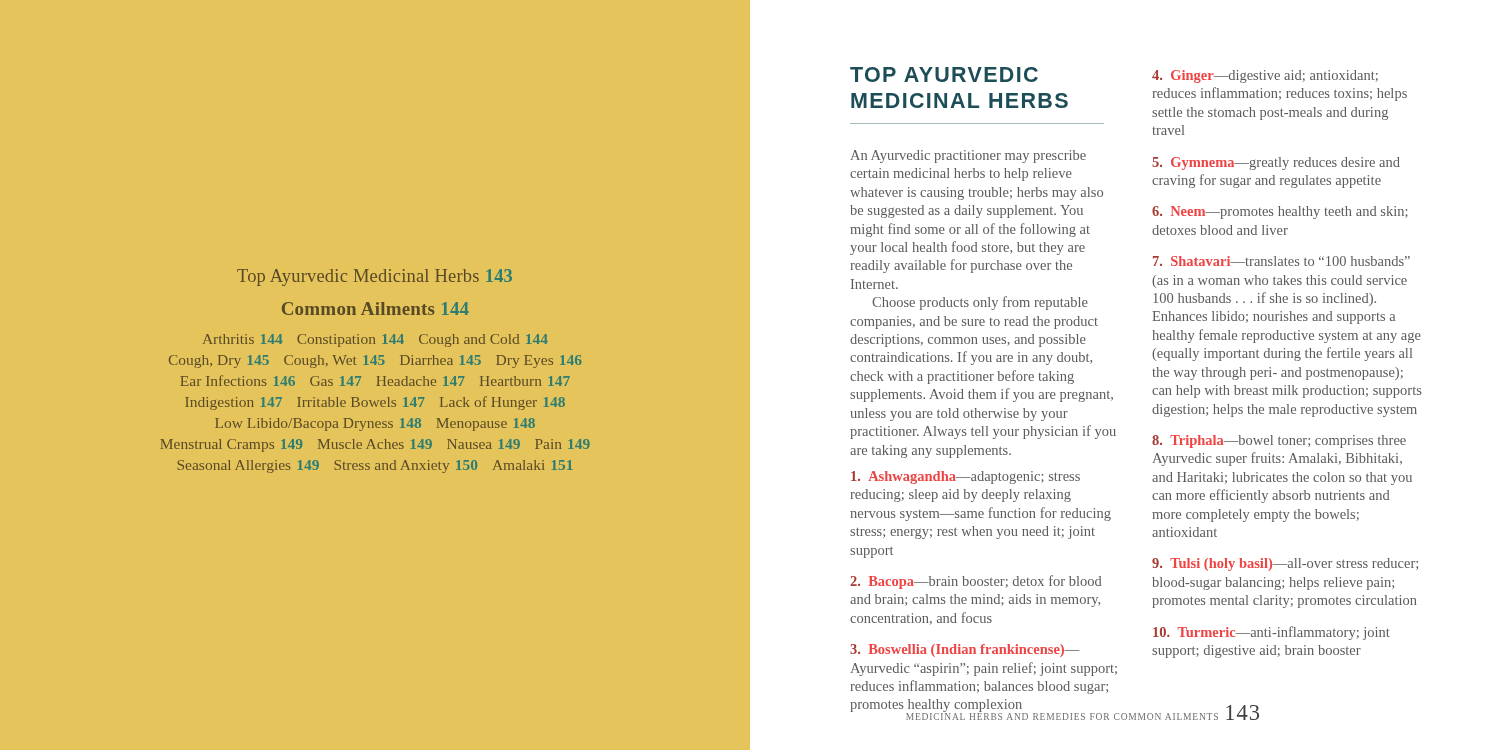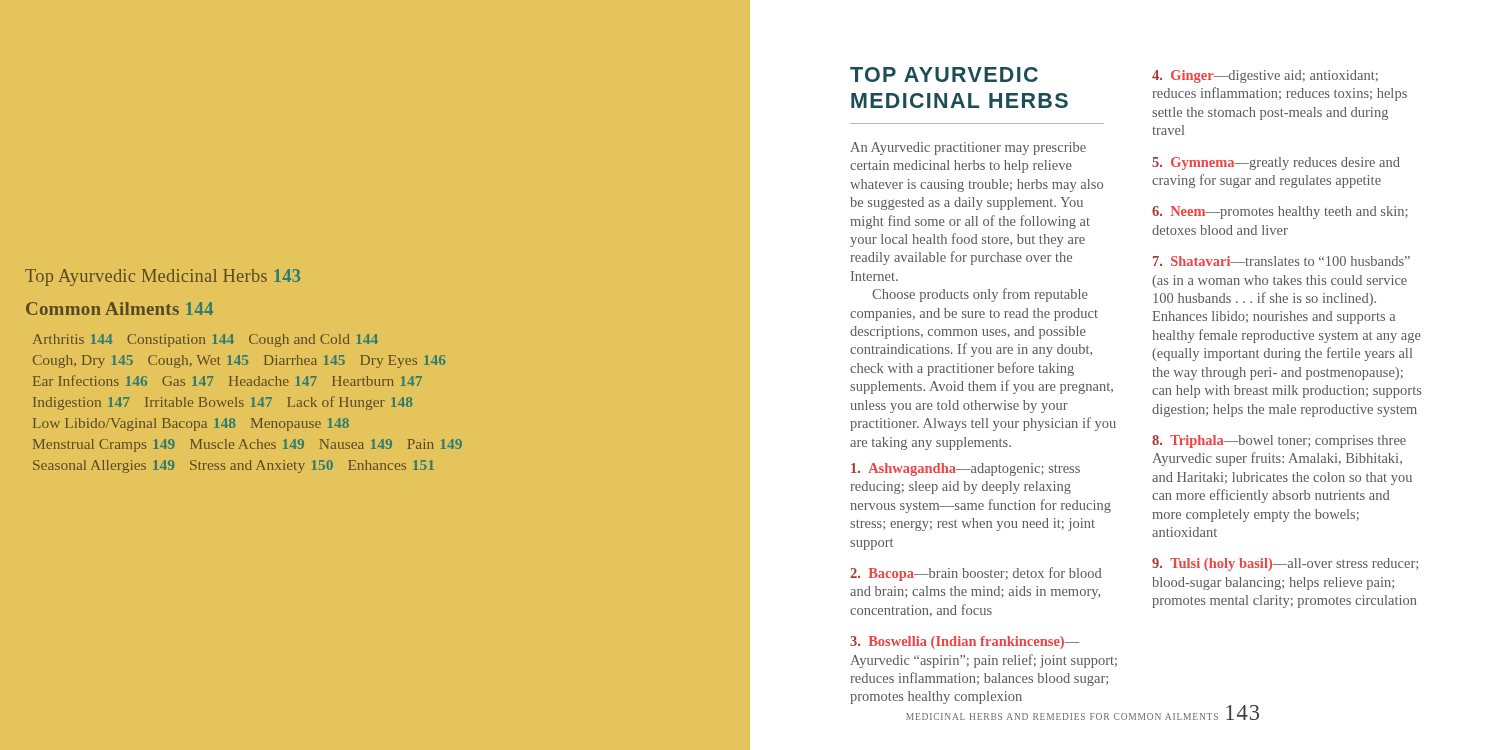--- a/index.html
+++ b/index.html
@@ -14,21 +14,21 @@
   
   .page-left {
     width: 750px; height: 750px;
     background: #e6c45c;
     position: relative;
     flex: 0 0 auto;
   }
   .toc-block {
     position: absolute;
     top: 264px; left: 25px; width: 700px;
-    text-align: left;
+    text-align: center;
     color: #584a26;
   }
   .toc-title {
     font-size: 18.5px; line-height: 24px;
     margin-bottom: 9px;
     letter-spacing: 0.2px;
   }
   .toc-section {
     font-size: 19px; line-height: 24px;
     font-weight: bold;
@@ -63,21 +63,21 @@
     width: 254px;
     border-bottom: 1px solid #a9bdc1;
     height: 0;
   }
 
   .body-para {
     margin: 0;
     font-size: 14.5px; line-height: 18.4px;
     color: #5b5b5b;
   }
-  .body-para.first { margin-top: 14px; }
+  .body-para.first { margin-top: 22px; }
   .body-para.indent { text-indent: 22px; }
 
   .herbs-block { margin-top: 8px; }
   .herb {
     margin: 0 0 13px 0;
     font-size: 14.5px; line-height: 18.4px;
     color: #5b5b5b;
   }
   .herb-num { color: #a83b33; font-weight: bold; }
   .herb-name { color: #ef4444; font-weight: bold; }
@@ -109,23 +109,23 @@
         <span>Top Ayurvedic Medicinal Herbs</span><span class="pg">143</span>
       </div>
       <div class="toc-section">
         <span>Common Ailments</span><span class="pg">144</span>
       </div>
       <div id="ailment-lines">
           <div class="toc-line"><span class="toc-entry"><span>Arthritis</span><span class="pg">144</span></span><span class="toc-entry"><span>Constipation</span><span class="pg">144</span></span><span class="toc-entry"><span>Cough and Cold</span><span class="pg">144</span></span></div>
           <div class="toc-line"><span class="toc-entry"><span>Cough, Dry</span><span class="pg">145</span></span><span class="toc-entry"><span>Cough, Wet</span><span class="pg">145</span></span><span class="toc-entry"><span>Diarrhea</span><span class="pg">145</span></span><span class="toc-entry"><span>Dry Eyes</span><span class="pg">146</span></span></div>
           <div class="toc-line"><span class="toc-entry"><span>Ear Infections</span><span class="pg">146</span></span><span class="toc-entry"><span>Gas</span><span class="pg">147</span></span><span class="toc-entry"><span>Headache</span><span class="pg">147</span></span><span class="toc-entry"><span>Heartburn</span><span class="pg">147</span></span></div>
           <div class="toc-line"><span class="toc-entry"><span>Indigestion</span><span class="pg">147</span></span><span class="toc-entry"><span>Irritable Bowels</span><span class="pg">147</span></span><span class="toc-entry"><span>Lack of Hunger</span><span class="pg">148</span></span></div>
-          <div class="toc-line"><span class="toc-entry"><span>Low Libido/Vaginal Bacopa</span><span class="pg">148</span></span><span class="toc-entry"><span>Menopause</span><span class="pg">148</span></span></div>
+          <div class="toc-line"><span class="toc-entry"><span>Low Libido/Bacopa Dryness</span><span class="pg">148</span></span><span class="toc-entry"><span>Menopause</span><span class="pg">148</span></span></div>
           <div class="toc-line"><span class="toc-entry"><span>Menstrual Cramps</span><span class="pg">149</span></span><span class="toc-entry"><span>Muscle Aches</span><span class="pg">149</span></span><span class="toc-entry"><span>Nausea</span><span class="pg">149</span></span><span class="toc-entry"><span>Pain</span><span class="pg">149</span></span></div>
-          <div class="toc-line"><span class="toc-entry"><span>Seasonal Allergies</span><span class="pg">149</span></span><span class="toc-entry"><span>Stress and Anxiety</span><span class="pg">150</span></span><span class="toc-entry"><span>Enhances</span><span class="pg">151</span></span></div>
+          <div class="toc-line"><span class="toc-entry"><span>Seasonal Allergies</span><span class="pg">149</span></span><span class="toc-entry"><span>Stress and Anxiety</span><span class="pg">150</span></span><span class="toc-entry"><span>Amalaki</span><span class="pg">151</span></span></div>
         </div>
     </div>
   </div>
 
   <div class="page-right">
 
     <div class="col col-1">
       <h1 class="page-heading">
         <span>TOP AYURVEDIC</span><br>
         <span>MEDICINAL HERBS</span>
@@ -143,20 +143,21 @@
     </div>
 
     <div class="col col-2">
       <div id="herbs-col2">
           <p class="herb"><span class="herb-num">4.</span>&nbsp; <span class="herb-name">Ginger</span><span>—digestive aid; antioxidant; reduces inflammation; reduces toxins; helps settle the stomach post-meals and during travel</span></p>
           <p class="herb"><span class="herb-num">5.</span>&nbsp; <span class="herb-name">Gymnema</span><span>—greatly reduces desire and craving for sugar and regulates appetite</span></p>
           <p class="herb"><span class="herb-num">6.</span>&nbsp; <span class="herb-name">Neem</span><span>—promotes healthy teeth and skin; detoxes blood and liver</span></p>
           <p class="herb"><span class="herb-num">7.</span>&nbsp; <span class="herb-name">Shatavari</span><span>—translates to “100 husbands” (as in a woman who takes this could service 100 husbands . . . if she is so inclined). Enhances libido; nourishes and supports a healthy female reproductive system at any age (equally important during the fertile years all the way through peri- and postmenopause); can help with breast milk production; supports digestion; helps the male reproductive system</span></p>
           <p class="herb"><span class="herb-num">8.</span>&nbsp; <span class="herb-name">Triphala</span><span>—bowel toner; comprises three Ayurvedic super fruits: Amalaki, Bibhitaki, and Haritaki; lubricates the colon so that you can more efficiently absorb nutrients and more completely empty the bowels; antioxidant</span></p>
           <p class="herb"><span class="herb-num">9.</span>&nbsp; <span class="herb-name">Tulsi (holy basil)</span><span>—all-over stress reducer; blood-sugar balancing; helps relieve pain; promotes mental clarity; promotes circulation</span></p>
+          <p class="herb"><span class="herb-num">10.</span>&nbsp; <span class="herb-name">Turmeric</span><span>—anti-inflammatory; joint support; digestive aid; brain booster</span></p>
         </div>
     </div>
 
     <div class="page-footer">
       <span class="running-head">MEDICINAL HERBS AND REMEDIES FOR COMMON AILMENTS</span>
       <span class="footer-page-num">143</span>
     </div>
 
   </div>
 </div>

